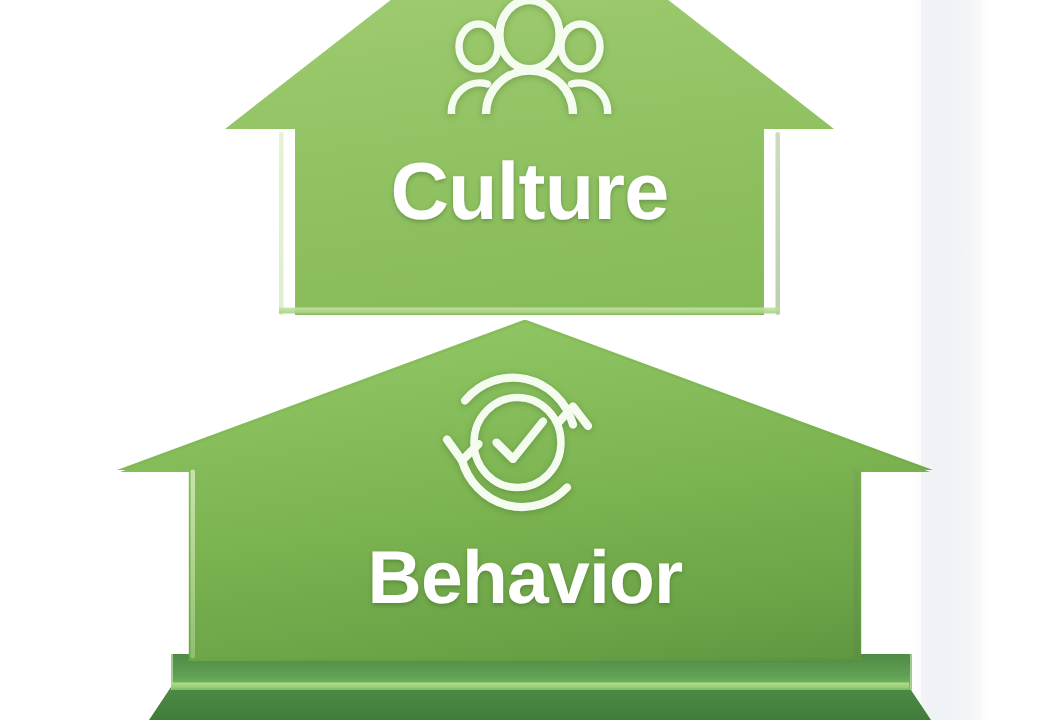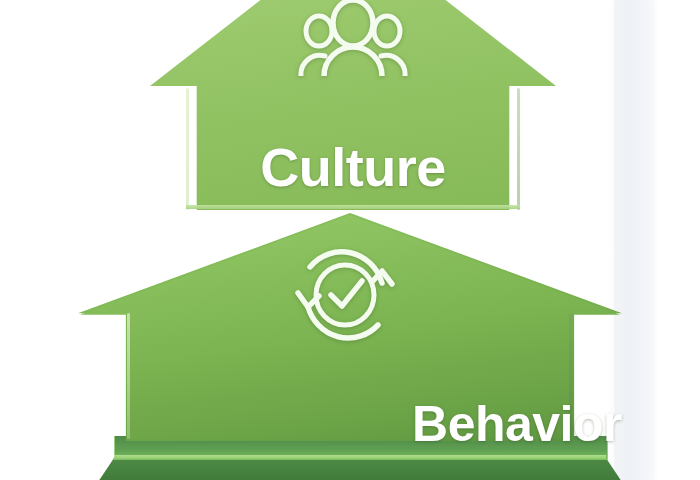--- a/index.html
+++ b/index.html
@@ -115,24 +115,23 @@
     background:linear-gradient(180deg,#c3e4a2,#a6d180);
     opacity:.9;
   }
 
   
   .label{
     position:absolute;text-align:center;color:#ffffff;
     font-weight:700;letter-spacing:-0.5px;
     text-shadow:0 1px 3px rgba(40,70,25,0.35);
     user-select:none;
-    margin-top:39px;
   }
   #culture-label{left:150px;top:98px;width:406px;font-size:54px;line-height:60px;}
-  #behavior-label{left:78px;top:357px;width:544px;font-size:50px;line-height:56px;text-align:right;}
+  #behavior-label{left:78px;top:357px;width:544px;font-size:50px;line-height:56px;}
 
   
   .icon-wrap{position:absolute;}
   #people-icon-wrap{left:291px;top:-2px;width:124px;height:78px;}
   #cycle-icon-wrap{left:286px;top:243px;width:118px;height:104px;}
   .icon-wrap svg{display:block;width:100%;height:100%;
     filter:drop-shadow(0 1px 2px rgba(40,70,25,0.30));}
 </style>
 </head>
 <body>

